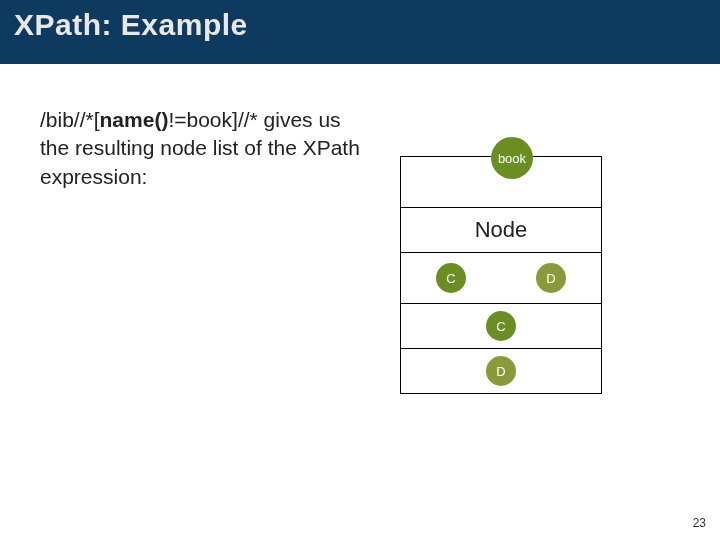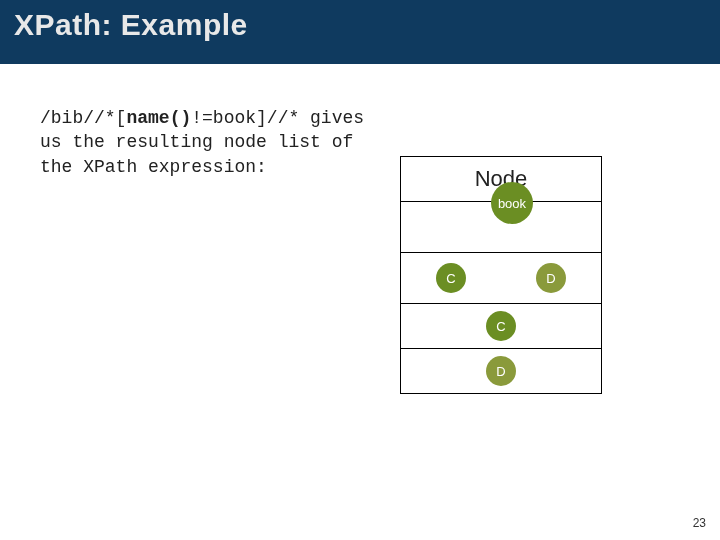--- a/index.html
+++ b/index.html
@@ -1,20 +1,20 @@
 <!DOCTYPE html>
 <html><head>
 <meta charset="utf-8">
 <style>
   html,body{margin:0;padding:0;width:720px;height:540px;background:#fff;font-family:Verdana,Geneva,sans-serif;color:#222;}
   .titlebar{background:#0f3a5f;width:100%;height:64px;box-sizing:border-box;padding:8px 14px 0 14px;}
   .titlebar h1{margin:0;font-family:Arial,Helvetica,sans-serif;font-weight:bold;font-size:30px;color:#e8e8e8;letter-spacing:0.5px;}
   .subbar{background:#fff;height:22px;width:100%;}
   .content{position:relative;width:100%;box-sizing:border-box;padding:20px 40px 0 40px;}
-  .para{font-size:18px;line-height:1.35;max-width:330px;font-family:Liberation Mono, monospace;}
+  .para{font-size:21px;line-height:1.35;max-width:330px;font-family:Liberation Sans, sans-serif;}
   .para .kw{font-weight:bold;}
   .tablewrap{position:absolute;left:400px;top:70px;}
   table.node{border-collapse:collapse;}
   table.node td{border:1.5px solid #000;padding:0;text-align:center;vertical-align:middle;}
   .hdrcell{width:200px;height:44px;font-size:22px;text-align:left;padding-left:10px;font-family:Verdana,Geneva,sans-serif;}
   .row1{width:200px;height:50px;position:relative;}
   .row2{width:200px;height:50px;position:relative;}
   .rowS{width:200px;height:44px;position:relative;}
   .circ{display:inline-flex;align-items:center;justify-content:center;border-radius:50%;color:#fff;font-size:13px;font-family:Verdana,Geneva,sans-serif;}
   .circ.book{width:42px;height:42px;background:#6b8e23;position:absolute;left:90px;top:-20px;}
@@ -37,26 +37,26 @@
 
   <div class="content">
     <div class="para">
       <span>/bib//*[</span><span class="kw">name()</span><span>!=book]//* gives us the resulting node list of the XPath expression:</span>
     </div>
 
     <div class="tablewrap">
       <table class="node">
         <tbody>
             <tr>
-          <td class="hdrcell">Node</td>
-        </tr>
-        <tr>
           <td class="row1">
             <span class="circ book">book</span>
           </td>
+        </tr>
+        <tr>
+          <td class="hdrcell">Node</td>
         </tr>
         <tr>
           <td class="row2">
             <div class="pair">
               <span class="circ C">C</span>
               <span class="circ D">D</span>
             </div>
           </td>
         </tr>
         <tr>

